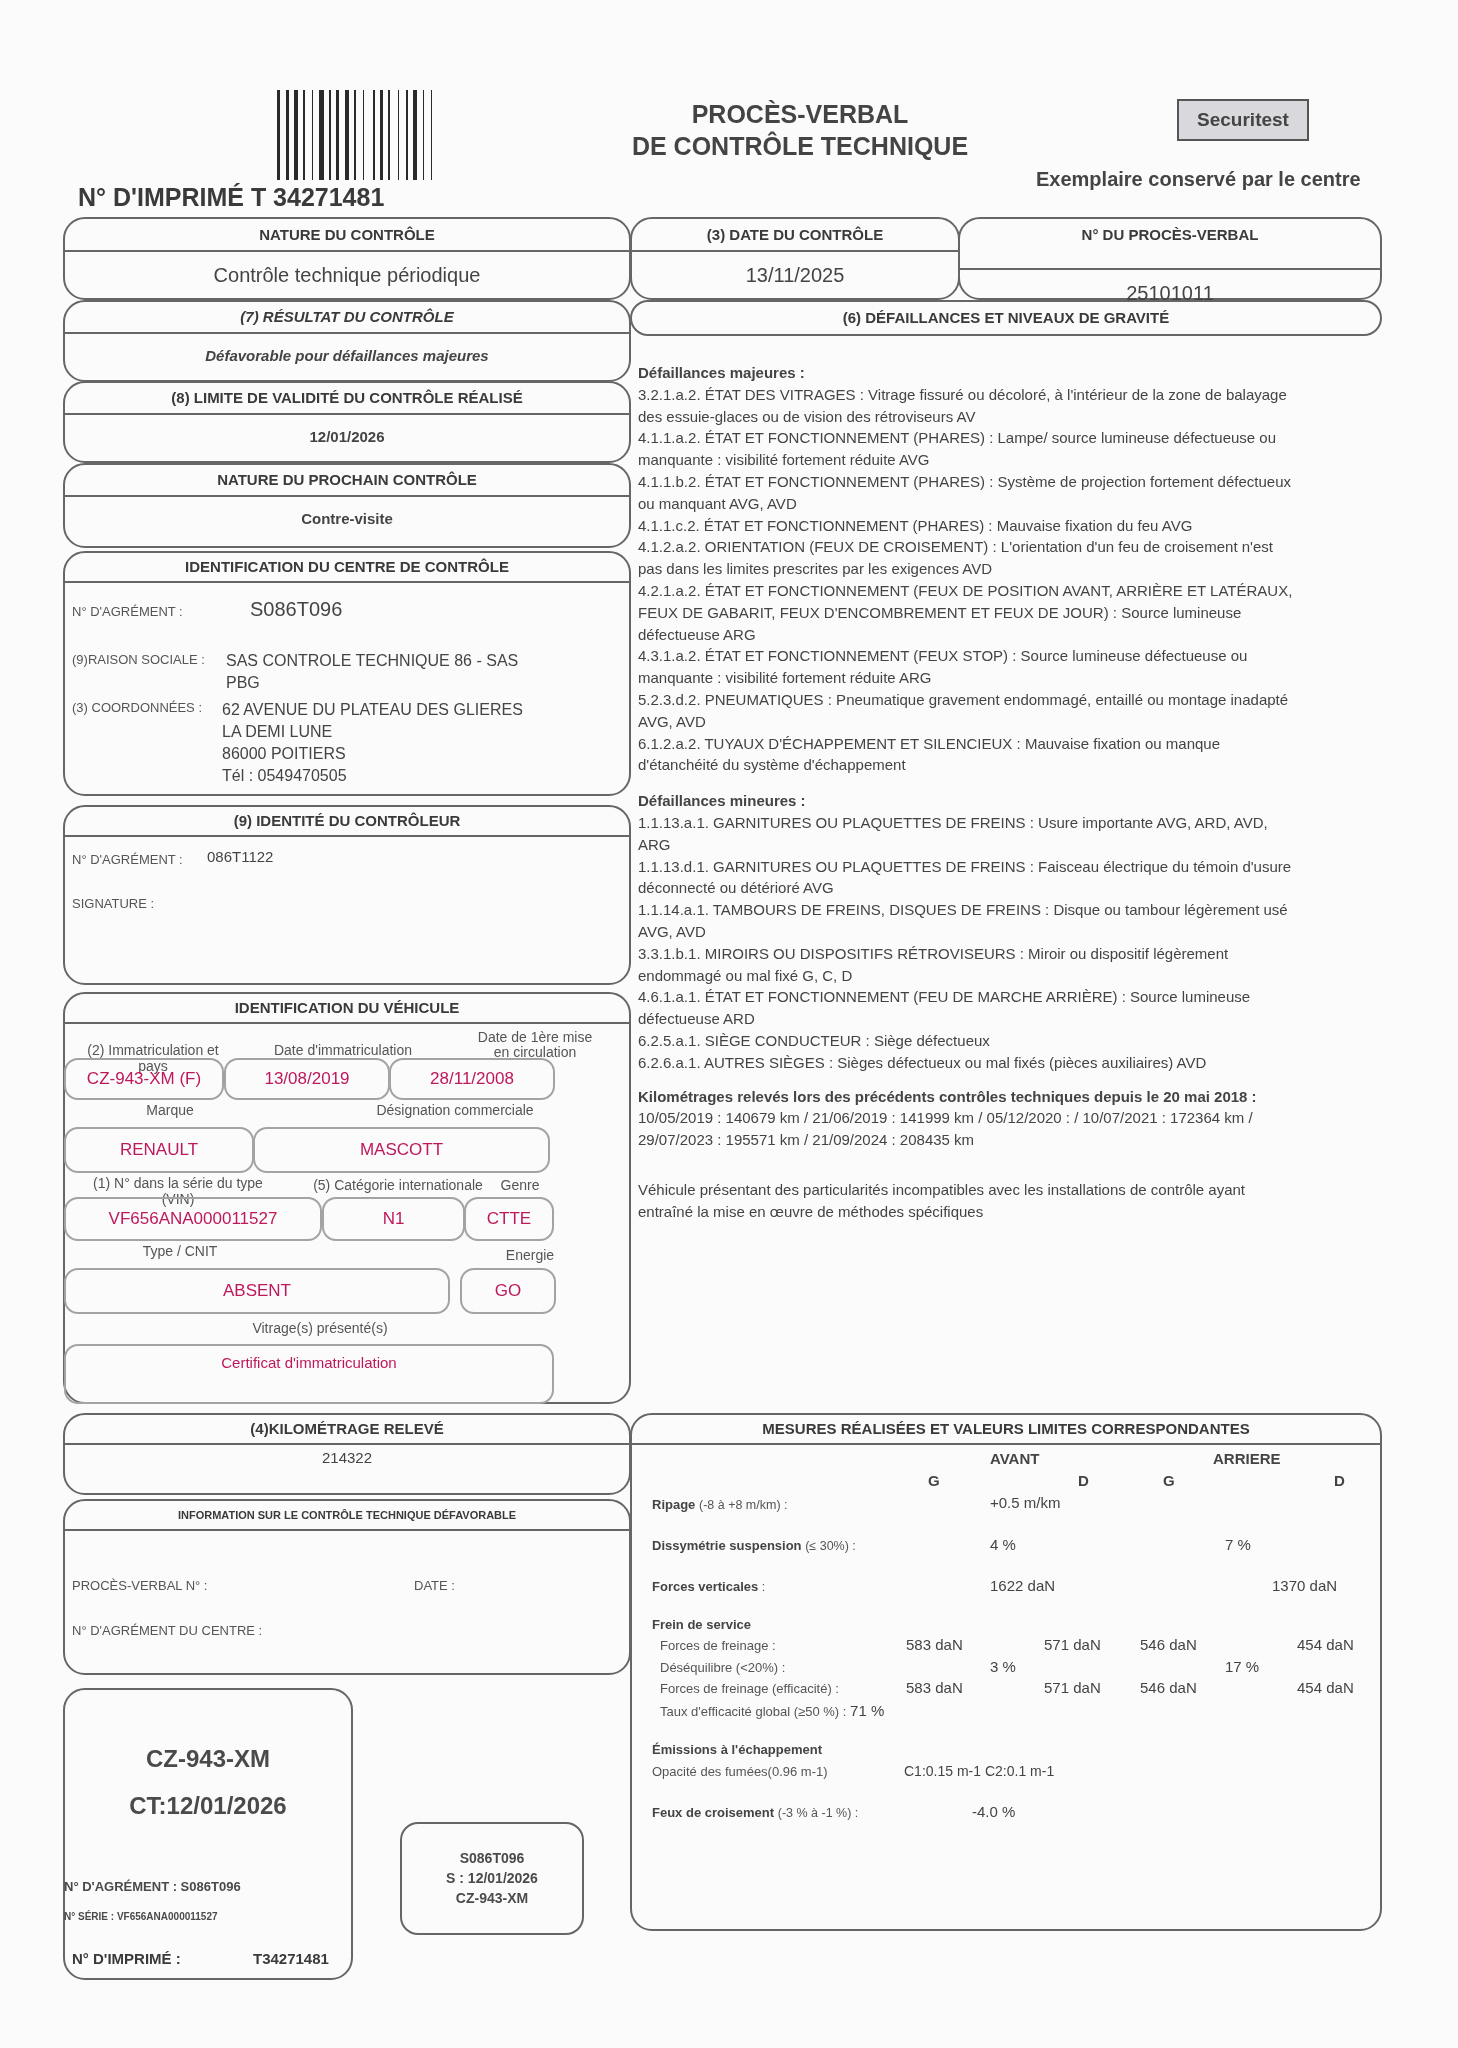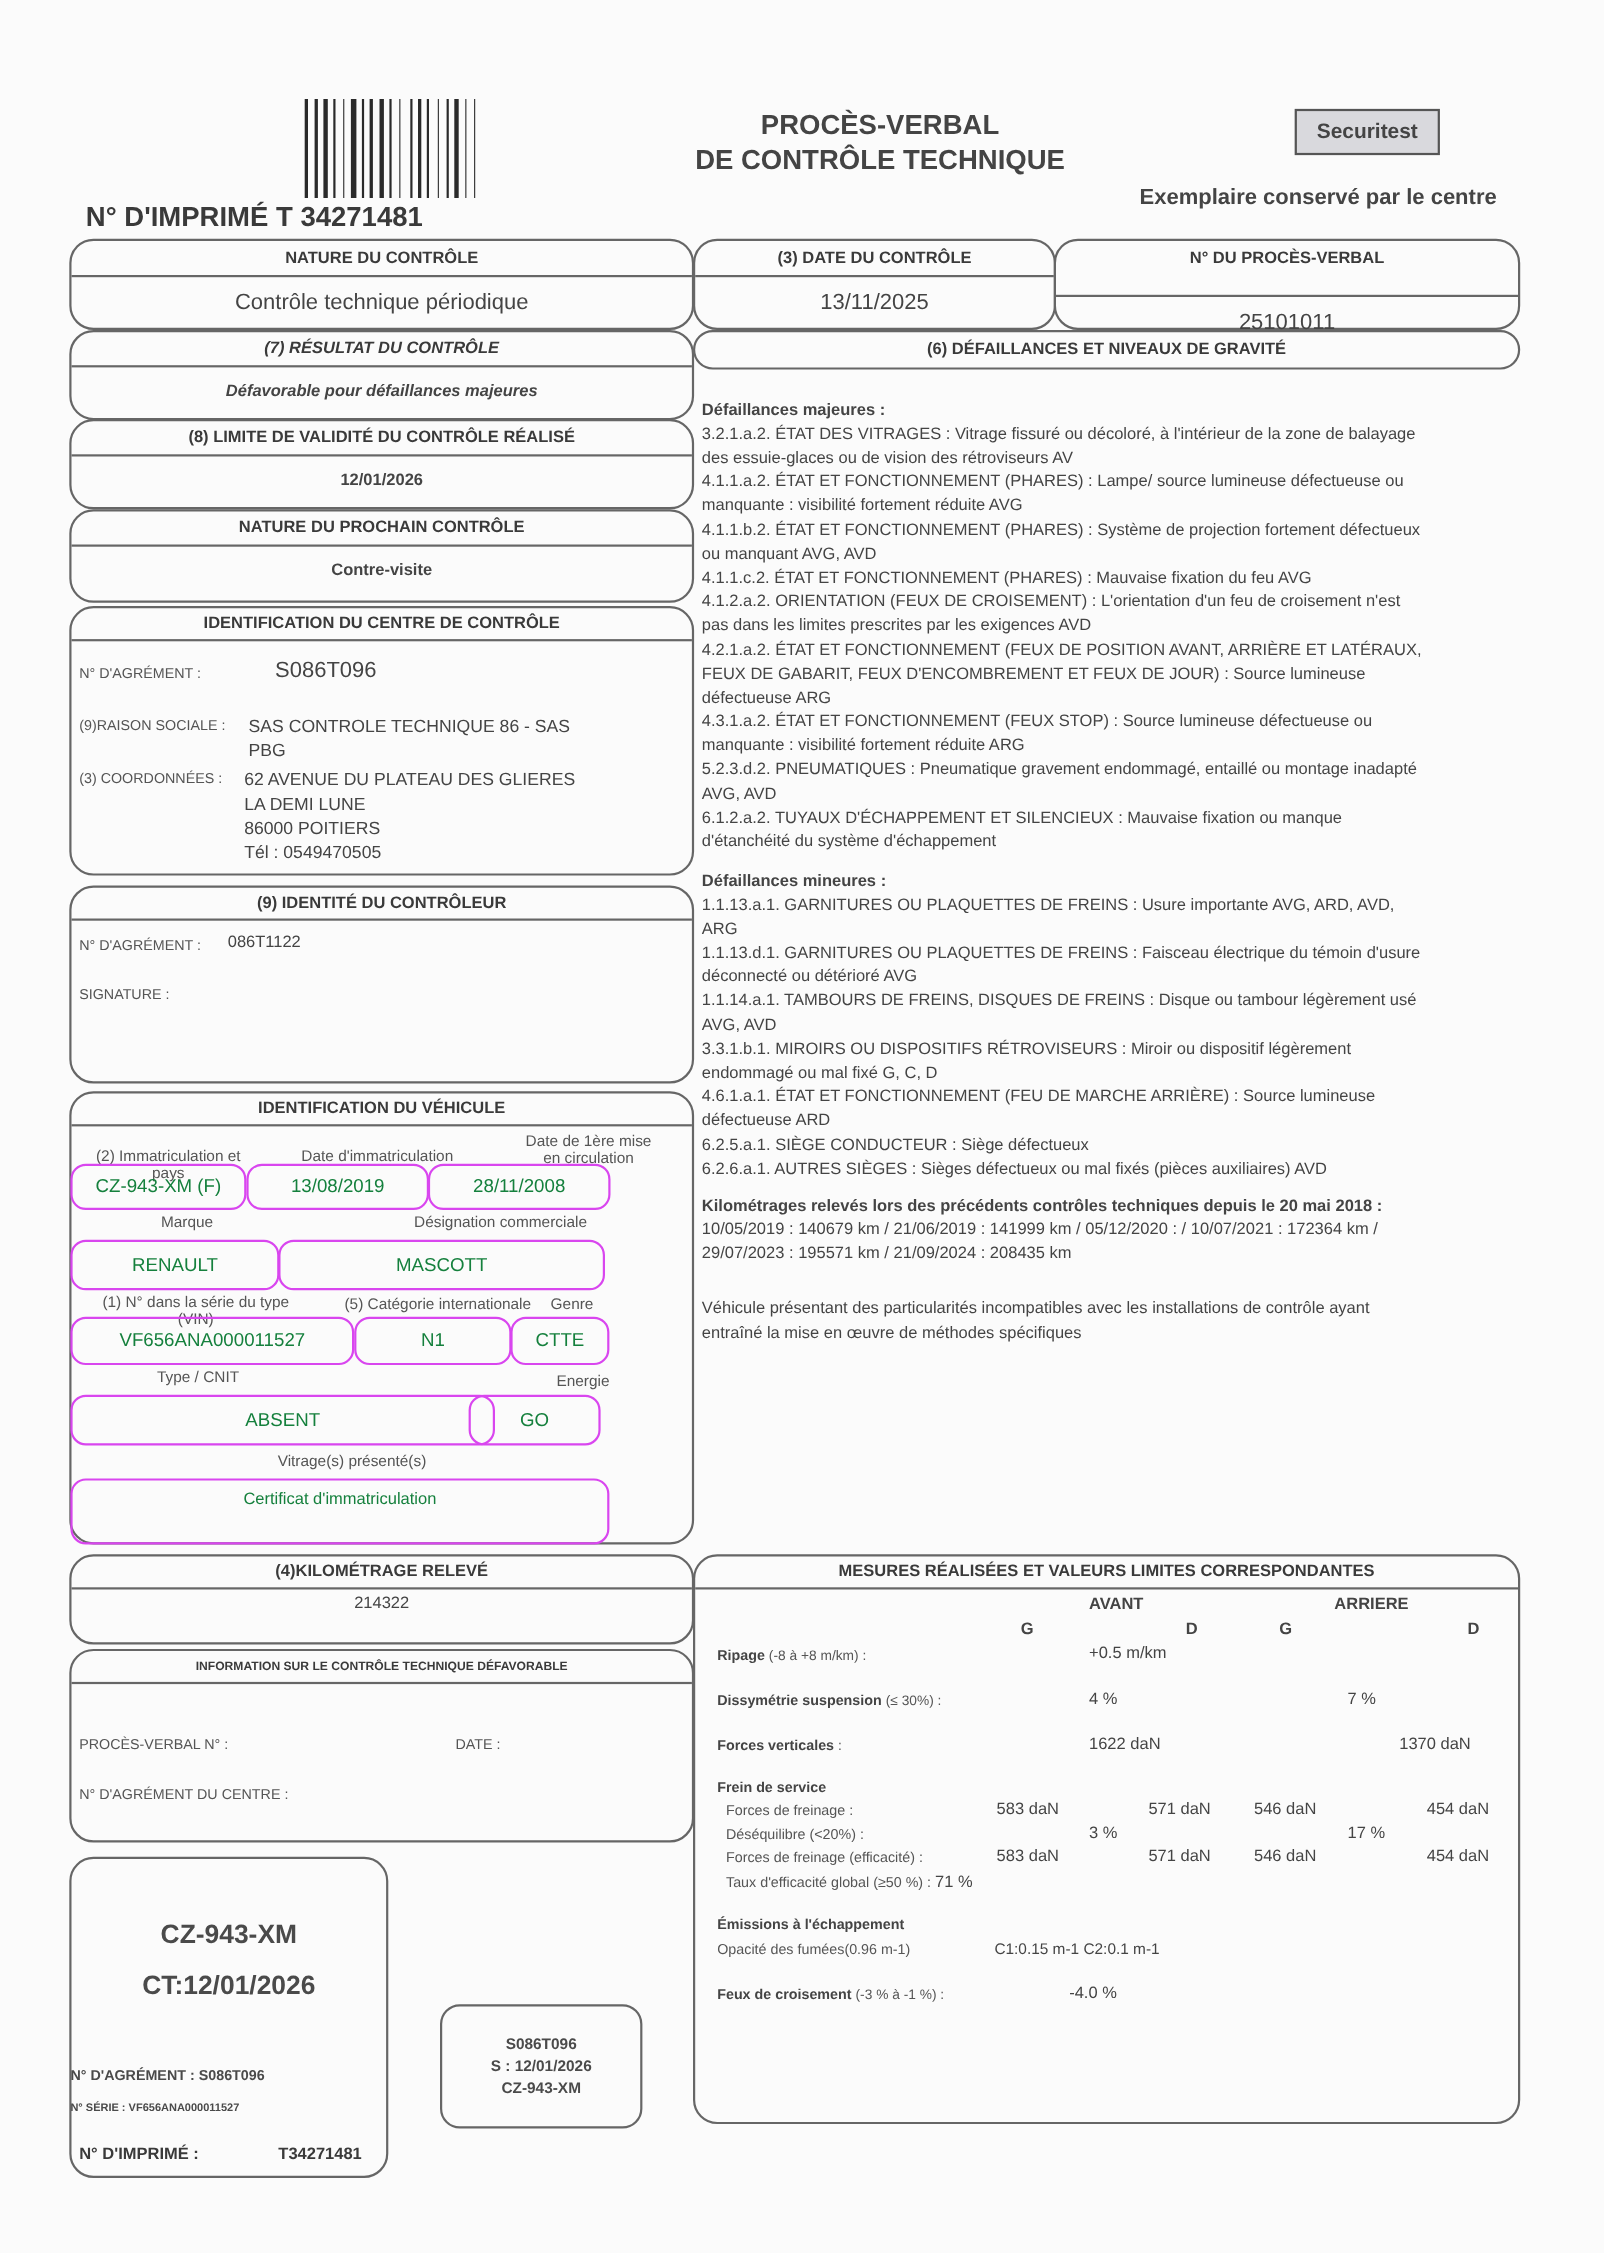--- a/index.html
+++ b/index.html
@@ -4,21 +4,21 @@
 <style>
   * { box-sizing: border-box; margin: 0; padding: 0; }
   html, body { width: 1458px; height: 2048px; background: #fbfbfb; }
   body { position: relative; font-family: "Liberation Sans", sans-serif; color: #444; overflow: hidden; }
   .abs { position: absolute; }
   .box { position: absolute; border: 2px solid #666; border-radius: 22px; background: transparent; }
   .box-head { border-bottom: 2px solid #666; text-align: center; font-weight: bold; font-size: 15px; color: #3a3a3a; }
   .center { text-align: center; }
   .bold { font-weight: bold; }
   .lbl { font-size: 13px; color: #555; }
-  .cell { position: absolute; border: 2px solid #d946ef; border-radius: 14px; text-align: center; font-size: 17px; color: #15803d; }
+  .cell { position: absolute; border: 2px solid #a3a3a3; border-radius: 14px; text-align: center; font-size: 17px; color: #be185d; }
   .caption { position: absolute; font-size: 14px; color: #555; text-align: center; }
   #barcode { position: absolute; left: 277px; top: 90px; width: 227px; height: 90px; }
   #barcode span { position: absolute; top: 0; height: 90px; background: #2a2a2a; }
   .defects p { font-size: 15px; line-height: 21.8px; color: #444; }
   .defects .ttl { font-weight: bold; }
   .meas { position: absolute; font-size: 14px; color: #444; white-space: nowrap; }
   .meas.b { font-weight: bold; }
   .meas.s { font-size: 13px; color: #555; }
   .meas .lim { font-weight: normal; font-size: 12.5px; color: #555; }
 </style>
@@ -135,21 +135,21 @@
 <div class="caption" style="left:78px;top:1175px;width:200px;">(1) N° dans la série du type (VIN)</div>
 <div class="caption" style="left:308px;top:1177px;width:180px;">(5) Catégorie internationale</div>
 <div class="caption" style="left:485px;top:1177px;width:70px;">Genre</div>
 <div class="cell" style="left:64px;top:1197px;width:258px;height:44px;line-height:40px;">VF656ANA000011527</div>
 <div class="cell" style="left:322px;top:1197px;width:143px;height:44px;line-height:40px;">N1</div>
 <div class="cell" style="left:464px;top:1197px;width:90px;height:44px;line-height:40px;">CTTE</div>
 
 <div class="caption" style="left:130px;top:1243px;width:100px;">Type / CNIT</div>
 <div class="caption" style="left:500px;top:1247px;width:60px;">Energie</div>
 <div class="cell" style="left:64px;top:1268px;width:386px;height:46px;line-height:42px;">ABSENT</div>
-<div class="cell" style="left:426px;top:1268px;width:120px;height:46px;line-height:42px;">GO</div>
+<div class="cell" style="left:460px;top:1268px;width:96px;height:46px;line-height:42px;">GO</div>
 
 <div class="caption" style="left:220px;top:1320px;width:200px;">Vitrage(s) présenté(s)</div>
 <div class="cell" style="left:64px;top:1344px;width:490px;height:60px;font-size:15px;padding-top:8px;">Certificat d'immatriculation</div>
 
 <div class="abs defects" style="left:638px;top:362px;width:660px;">
   <p class="ttl">Défaillances majeures :</p>
   <div id="majeures-list">
       <p>3.2.1.a.2. ÉTAT DES VITRAGES : Vitrage fissuré ou décoloré, à l'intérieur de la zone de balayage des essuie-glaces ou de vision des rétroviseurs AV</p>
       <p>4.1.1.a.2. ÉTAT ET FONCTIONNEMENT (PHARES) : Lampe/ source lumineuse défectueuse ou manquante : visibilité fortement réduite AVG</p>
       <p>4.1.1.b.2. ÉTAT ET FONCTIONNEMENT (PHARES) : Système de projection fortement défectueux ou manquant AVG, AVD</p>

